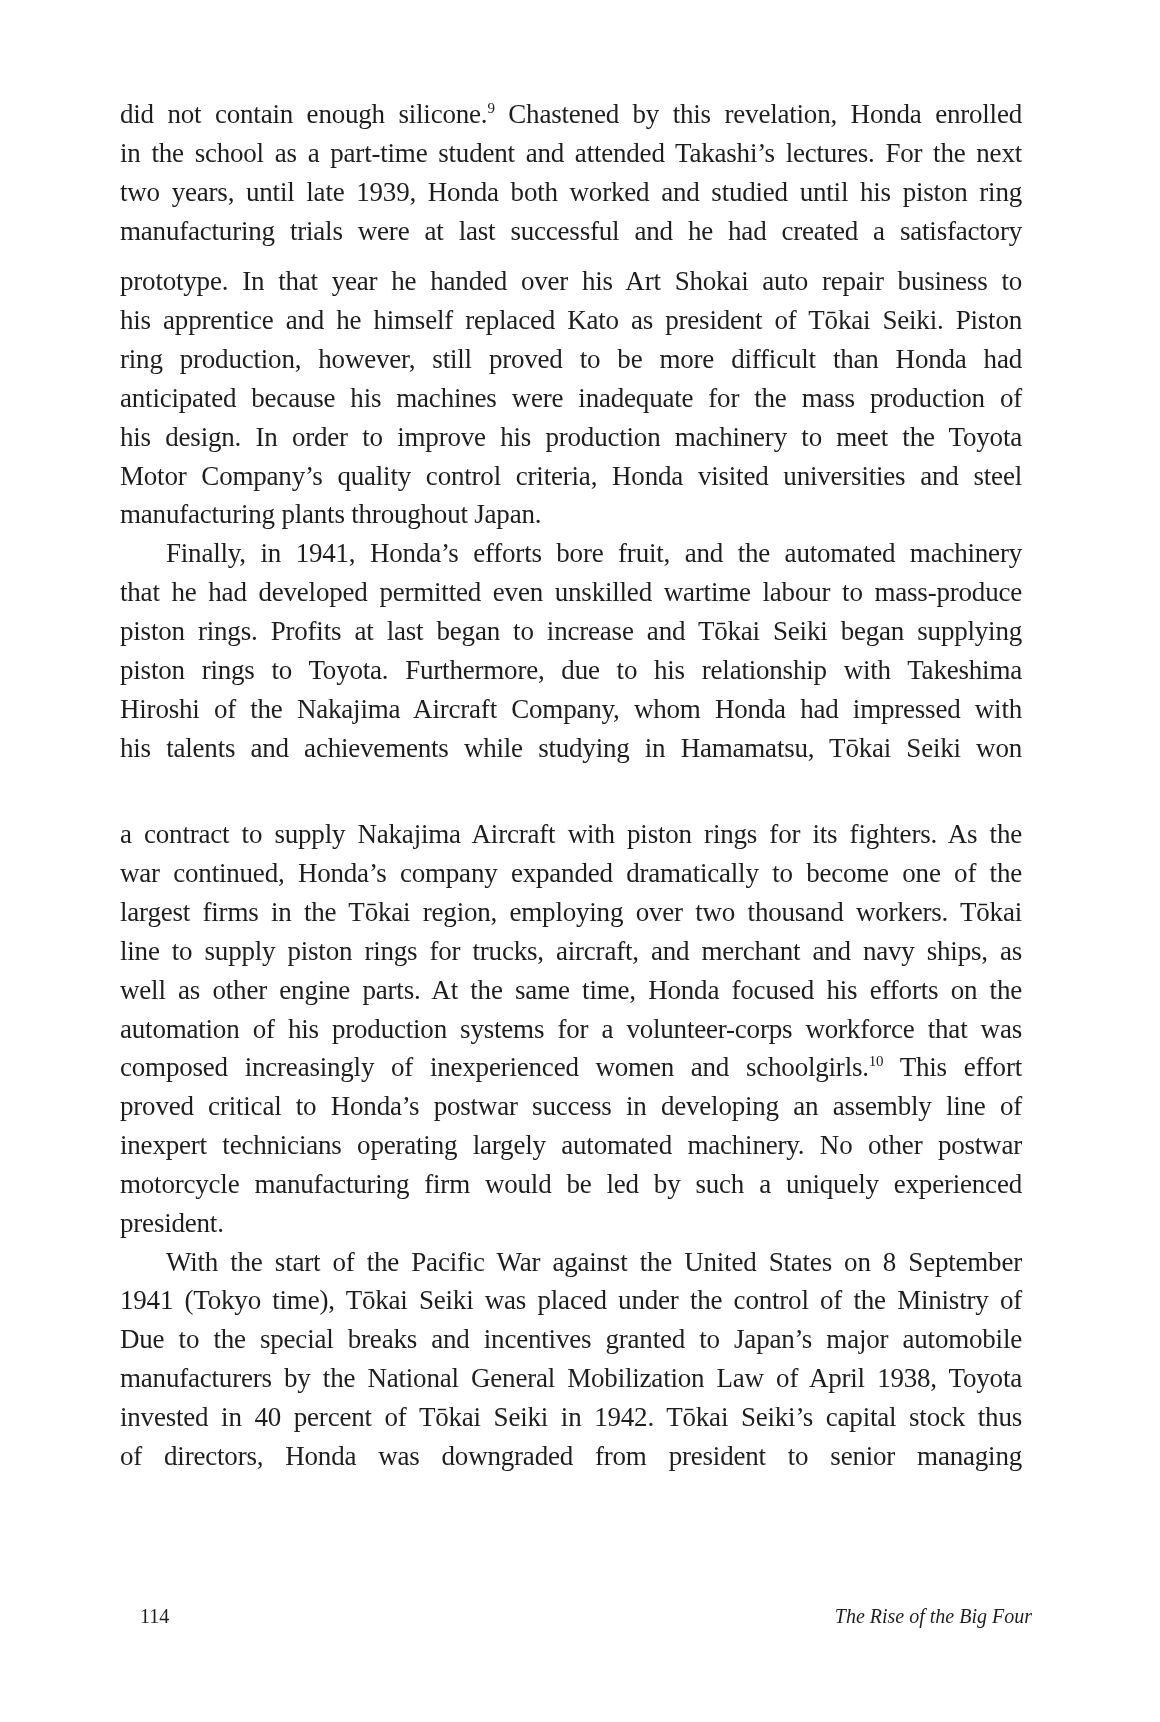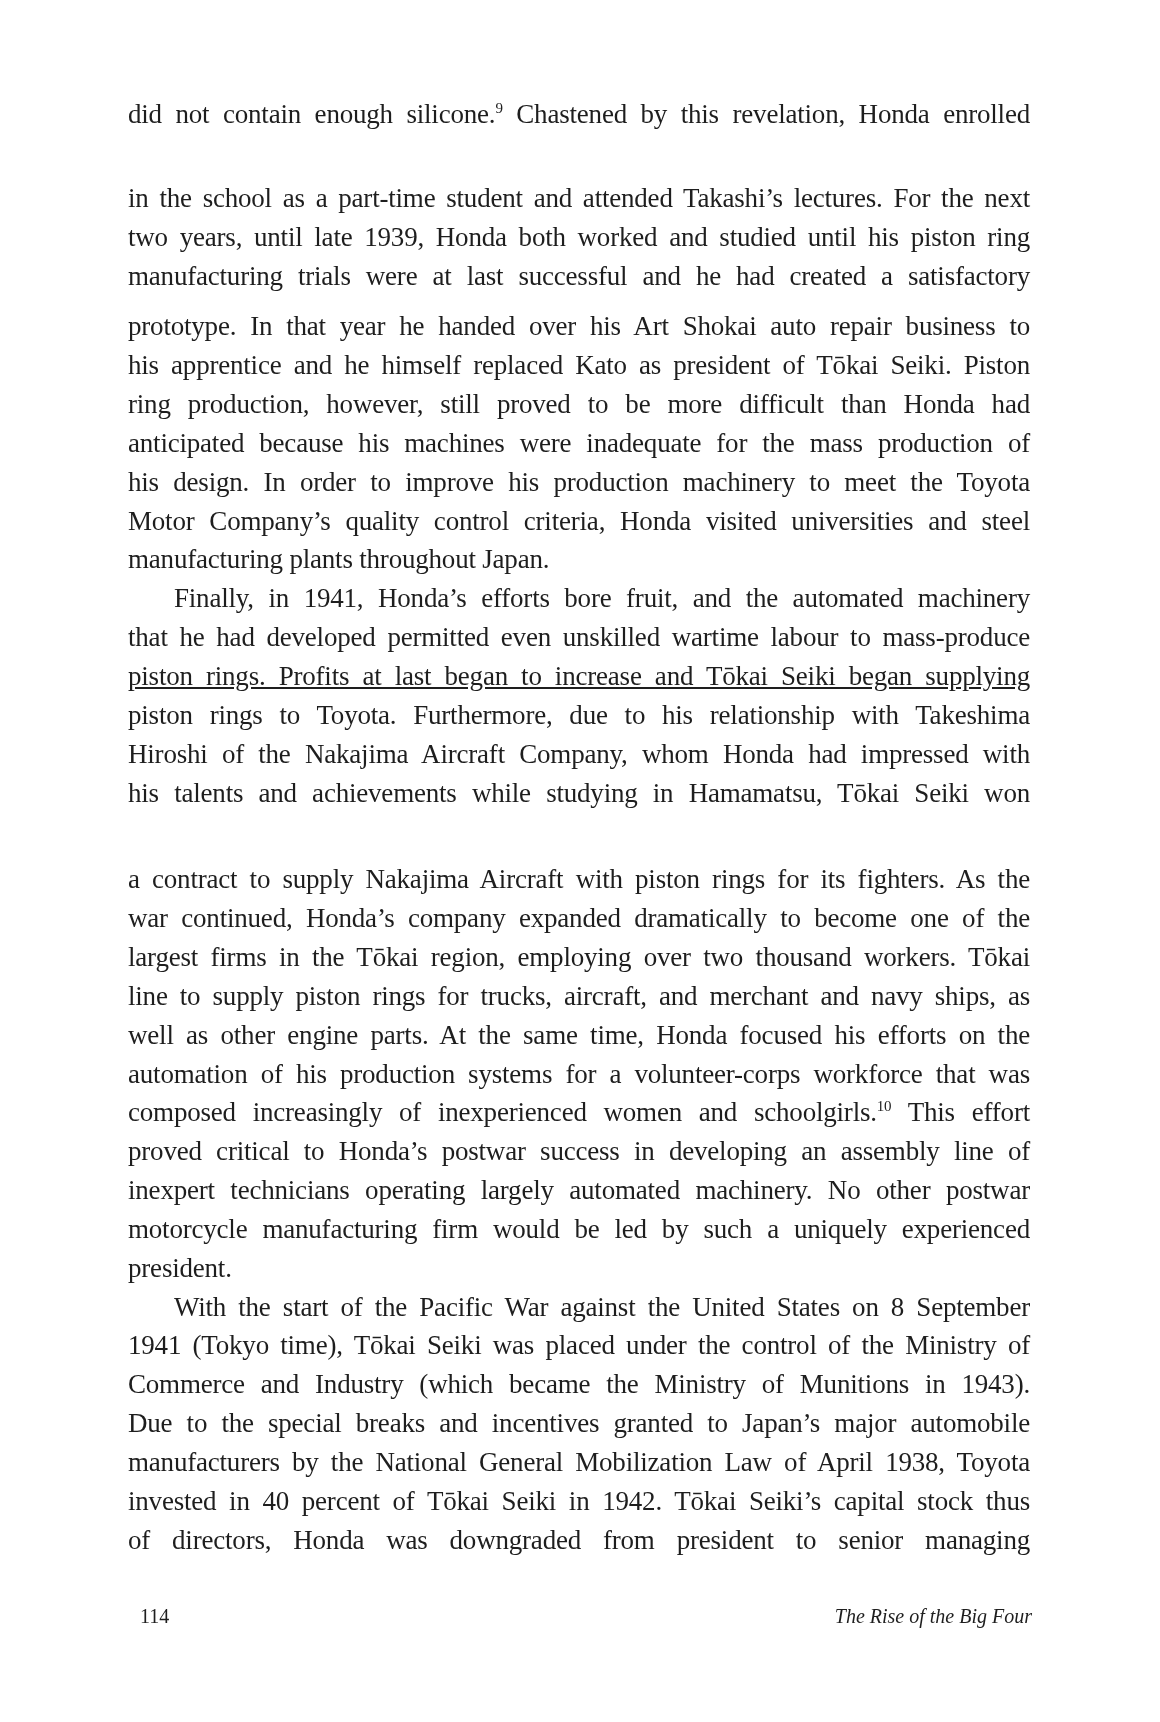--- a/index.html
+++ b/index.html
@@ -17,21 +17,21 @@
   }
   .page {
     position: absolute;
     left: 0; top: 0;
     width: 1160px;
     height: 1722px;
     background: #ffffff;
   }
   .body-text {
     position: absolute;
-    left: 128px;
+    left: 120px;
     top: 95px;
     width: 902px;
   }
   .line {
     display: block;
     height: 38.85px;
     line-height: 38.85px;
     font-size: 27px;
     white-space: nowrap;
     text-align: justify;
@@ -75,56 +75,55 @@
   }
 </style>
 </head>
 <body>
 
 <div class="page">
   <div class="body-text">
 
     <div>
       <span class="line" style="word-spacing: 0px;"><span>did not contain enough silicone.</span><sup>9</sup><span> Chastened by this revelation, Honda enrolled</span></span>
-      <span class="line" style="word-spacing: 0px; margin-top: 45px;">in the school as a part-time student and attended Takashi’s lectures. For the next</span>
+      <span class="line" style="word-spacing: 0px;">in the school as a part-time student and attended Takashi’s lectures. For the next</span>
       <span class="line" style="word-spacing: 0px;">two years, until late 1939, Honda both worked and studied until his piston ring</span>
       <span class="line" style="word-spacing: 0px;">manufacturing trials were at last successful and he had created a satisfactory</span>
       <span class="line" style="word-spacing: 0px; margin-top: 12px;">prototype. In that year he handed over his Art Shokai auto repair business to</span>
       <span class="line" style="word-spacing: 0px;">his apprentice and he himself replaced Kato as president of Tōkai Seiki. Piston</span>
       <span class="line" style="word-spacing: 0px;">ring production, however, still proved to be more difficult than Honda had</span>
       <span class="line" style="word-spacing: 0px;">anticipated because his machines were inadequate for the mass production of</span>
       <span class="line" style="word-spacing: 0px;">his design. In order to improve his production machinery to meet the Toyota</span>
       <span class="line" style="word-spacing: 0px;">Motor Company’s quality control criteria, Honda visited universities and steel</span>
       <span class="line last" style="word-spacing: 0px;">manufacturing plants throughout Japan.</span>
     </div>
 
     <div>
       <span class="line indent" style="word-spacing: 0px;">Finally, in 1941, Honda’s efforts bore fruit, and the automated machinery</span>
       <span class="line" style="word-spacing: 0px;">that he had developed permitted even unskilled wartime labour to mass-produce</span>
-      <span class="line" style="word-spacing: 0px; text-decoration: underline;">piston rings. Profits at last began to increase and Tōkai Seiki began supplying</span>
+      <span class="line" style="word-spacing: 0px;">piston rings. Profits at last began to increase and Tōkai Seiki began supplying</span>
       <span class="line" style="word-spacing: 0px;">piston rings to Toyota. Furthermore, due to his relationship with Takeshima</span>
       <span class="line" style="word-spacing: 0px;">Hiroshi of the Nakajima Aircraft Company, whom Honda had impressed with</span>
       <span class="line" style="word-spacing: 0px;">his talents and achievements while studying in Hamamatsu, Tōkai Seiki won</span>
       <span class="line" style="word-spacing: 0px; margin-top: 48px;">a contract to supply Nakajima Aircraft with piston rings for its fighters. As the</span>
       <span class="line" style="word-spacing: 0px;">war continued, Honda’s company expanded dramatically to become one of the</span>
       <span class="line" style="word-spacing: 0px;">largest firms in the Tōkai region, employing over two thousand workers. Tōkai</span>
       <span class="line" style="word-spacing: 0px;">line to supply piston rings for trucks, aircraft, and merchant and navy ships, as</span>
       <span class="line" style="word-spacing: 0px;">well as other engine parts. At the same time, Honda focused his efforts on the</span>
       <span class="line" style="word-spacing: 0px;">automation of his production systems for a volunteer-corps workforce that was</span>
       <span class="line" style="word-spacing: 0px;"><span>composed increasingly of inexperienced women and schoolgirls.</span><sup>10</sup><span> This effort</span></span>
       <span class="line" style="word-spacing: 0px;">proved critical to Honda’s postwar success in developing an assembly line of</span>
       <span class="line" style="word-spacing: 0px;">inexpert technicians operating largely automated machinery. No other postwar</span>
       <span class="line" style="word-spacing: 0px;">motorcycle manufacturing firm would be led by such a uniquely experienced</span>
       <span class="line last" style="word-spacing: 0px;">president.</span>
     </div>
 
     <div>
       <span class="line indent" style="word-spacing: 0px;">With the start of the Pacific War against the United States on 8 September</span>
       <span class="line" style="word-spacing: 0px;">1941 (Tokyo time), Tōkai Seiki was placed under the control of the Ministry of</span>
-      <span class="line" style="word-spacing: 0px;">Commerce and Industry (which became the Ministry of Munitions in 1943).</span>
       <span class="line" style="word-spacing: 0px;">Due to the special breaks and incentives granted to Japan’s major automobile</span>
       <span class="line" style="word-spacing: 0px;">manufacturers by the National General Mobilization Law of April 1938, Toyota</span>
       <span class="line" style="word-spacing: 0px;">invested in 40 percent of Tōkai Seiki in 1942. Tōkai Seiki’s capital stock thus</span>
       <span class="line" style="word-spacing: 0px;">of directors, Honda was downgraded from president to senior managing</span>
     </div>
 
   </div>
 
   <div class="footer">
     <span class="folio">114</span>

